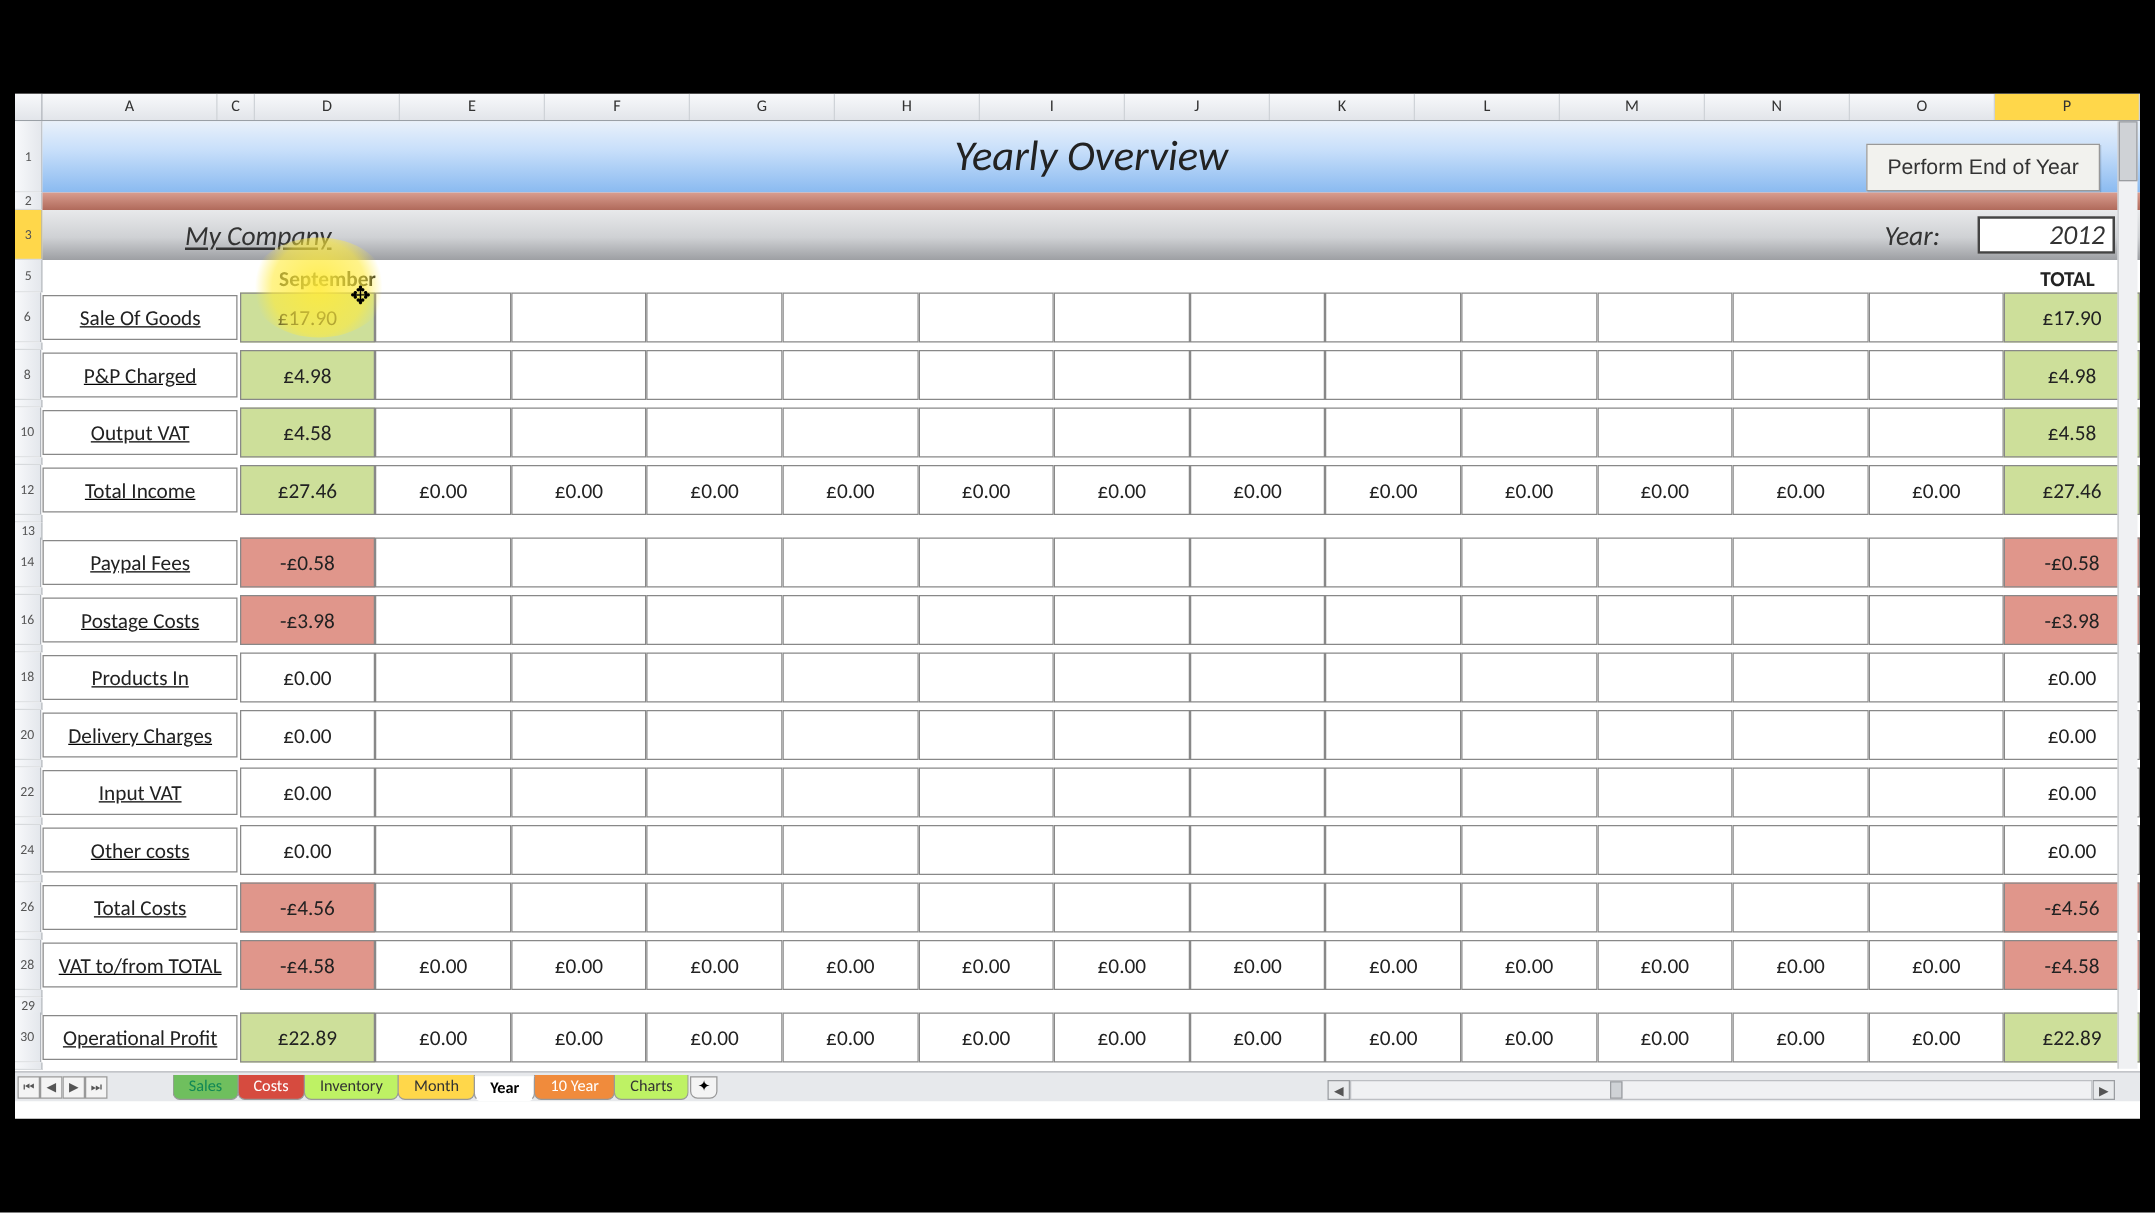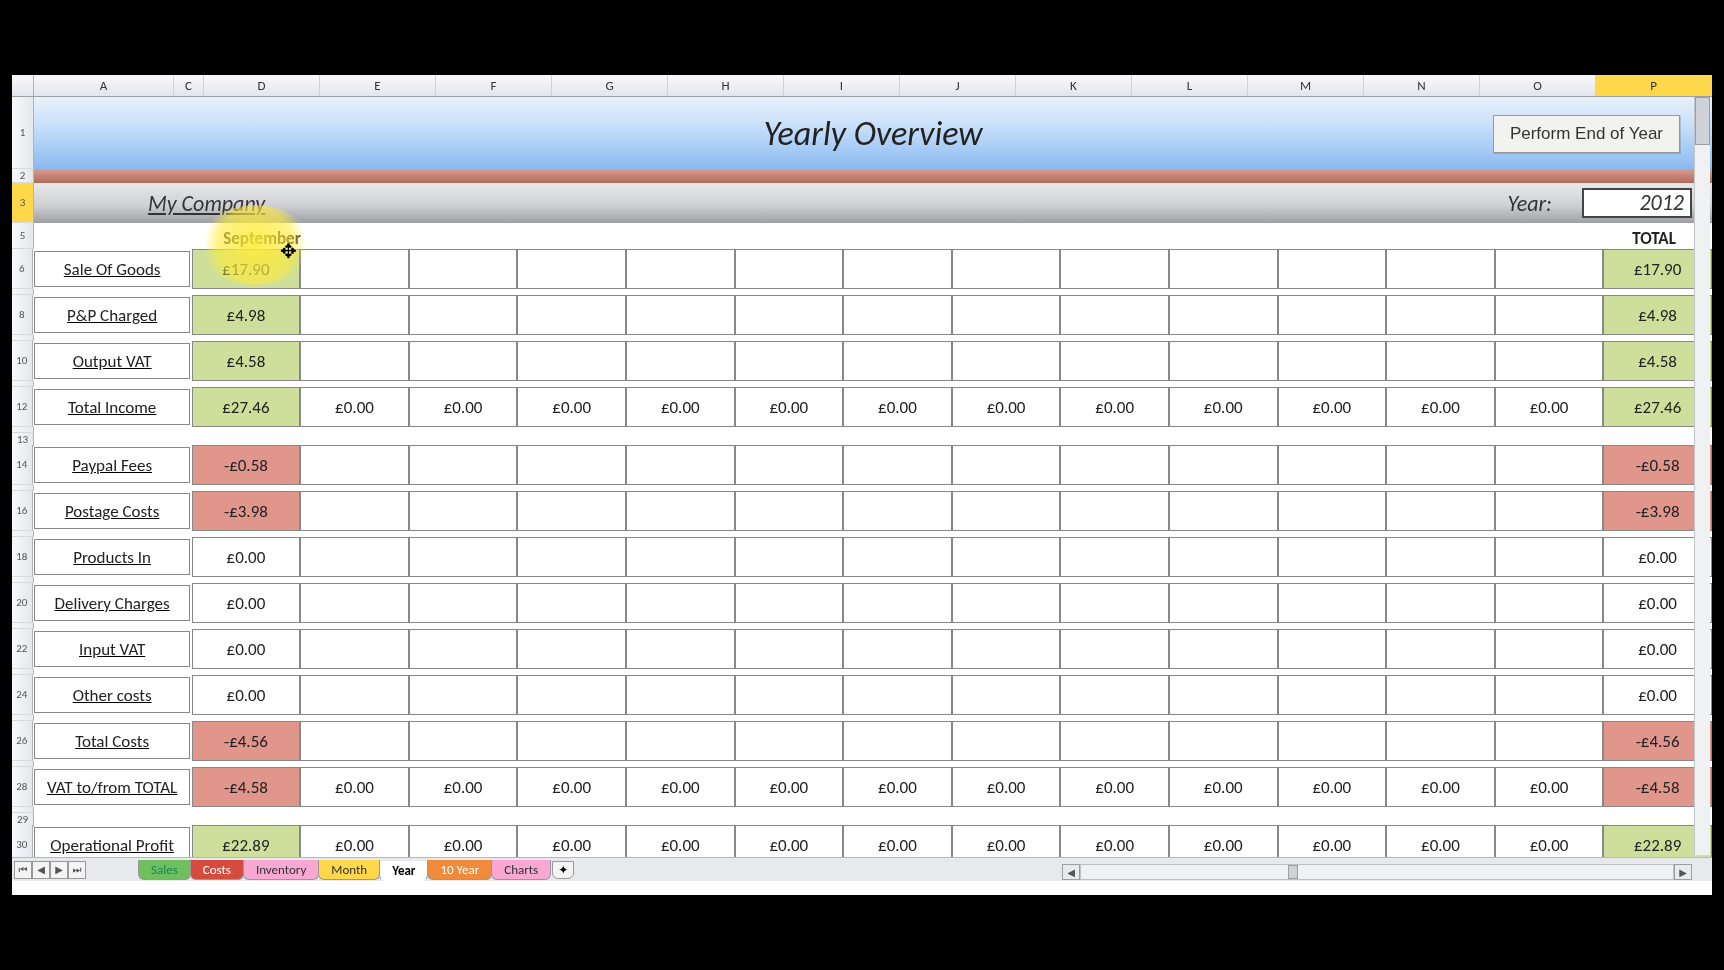--- a/index.html
+++ b/index.html
@@ -55,21 +55,21 @@
     border-bottom: 1px solid #d7dadd;
     font-size: 11px;
     color: #555;
     text-align: center;
     display:flex;align-items:center;justify-content:center;
   }
   .row-head.active { background:#ffd74a; }
 
   .title-band {
     flex:1;
-    height: 72px;
+    height: 57px;
     background: linear-gradient(#e9f1fa 0%, #c8dffa 40%, #8abaf0 100%);
     display:flex;
     align-items:center;
     justify-content:center;
     font-size: 34px;
     font-style: italic;
     color:#222;
     position: relative;
   }
   .btn-eoy {
@@ -194,21 +194,21 @@
     width:18px;height:18px;
     border:1px solid #999;background:#f4f4f4;
     display:flex;align-items:center;justify-content:center;
     font-size:10px;color:#555;cursor:pointer;
   }
   .tabs { display:flex; margin-left:4px;padding-left:46px; }
   .tab {
     padding: 2px 12px;
     border:1px solid #999;
     border-top:none;
-    background:#f9a8d4;
+    background:#bef264;
     border-radius: 0 0 6px 6px;
     margin-right:-1px;
     cursor:pointer;
     color:#333;
   }
   .tab.red { background:#d64b3f;color:#fff; }
   .tab.green { background:#6fbf5e;color:#1a4; color:#185; }
   .tab.yellow { background:#ffd74a; }
   .tab.orange { background:#f08b3c;color:#fff; }
   .tab.active { background:#fff;color:#000; font-weight:600; border-bottom-color:#fff; position:relative; top:1px; }

